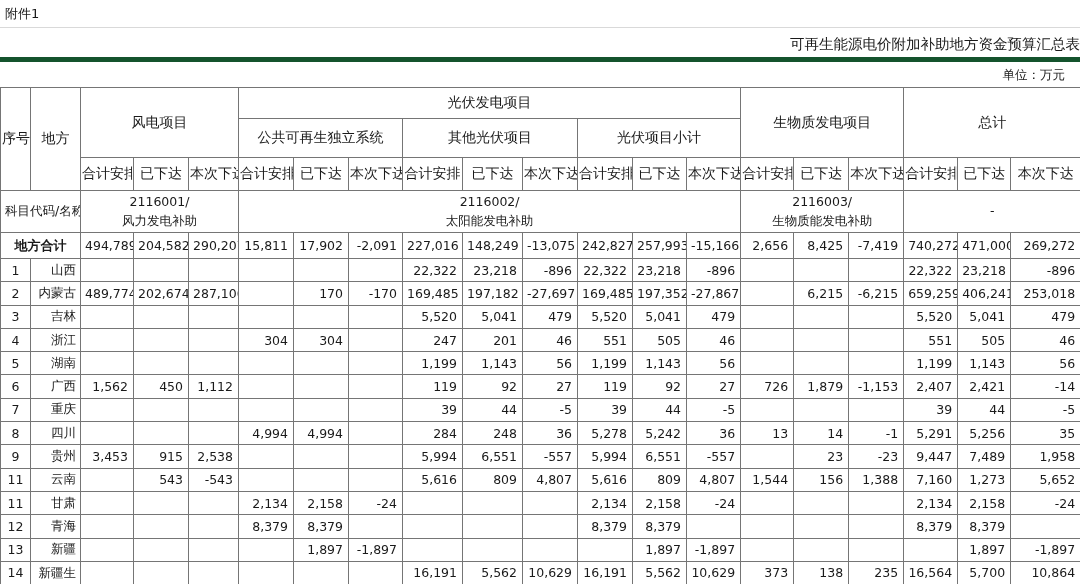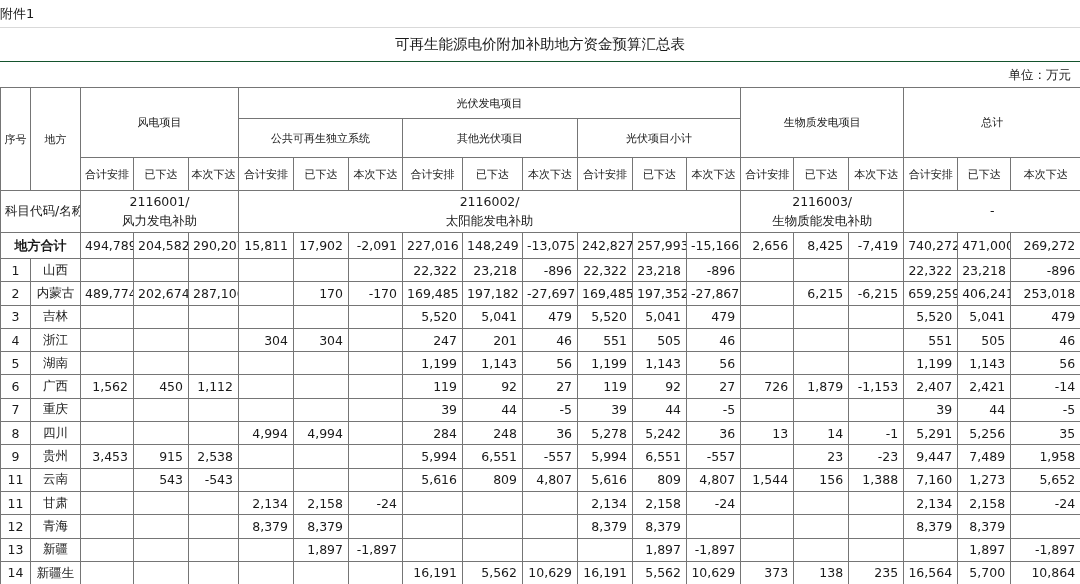--- a/index.html
+++ b/index.html
@@ -5,61 +5,61 @@
   * { box-sizing: border-box; }
   html, body { margin: 0; padding: 0; }
   body {
     width: 1080px; height: 584px; overflow: hidden;
     background: #ffffff; color: #1a1a1a;
     font-family: "DejaVu Sans", "Liberation Sans", sans-serif;
   }
   .page { width: 1080px; height: 584px; position: relative; background: #fff; }
 
   .attachment-row {
-    height: 28px; line-height: 27px; 
+    height: 28px; line-height: 27px; padding-left: 5px;
     font-size: 13px; border-bottom: 1px solid #d9d9d9;
   }
   .title-row {
-    height: 34px; line-height: 33px; text-align: center;
-    font-size: 14.5px; border-bottom: 1px solid #14532d;
+    height: 34px; line-height: 33px; text-align: right;
+    font-size: 14.5px; border-bottom: 5px solid #14532d;
   }
   .unit-row {
     height: 25px; line-height: 25px; text-align: right;
-    padding-right: 9px; font-size: 12.5px;
+    padding-right: 15px; font-size: 12.5px;
   }
 
   .table-wrap { height: 497px; overflow: hidden; }
 
   table {
     border-collapse: collapse; table-layout: fixed; width: 1080px;
   }
   th, td {
     border: 1px solid #757575; padding: 0 4px;
     overflow: hidden; white-space: nowrap;
     font-weight: normal; vertical-align: middle;
   }
-  thead th { text-align: center; font-size: 11px; padding: 0 1px; }
+  thead th { text-align: center; font-size: 14px; padding: 0 1px; }
   thead tr.h1 { height: 31px; }
   thead tr.h2 { height: 39px; }
   thead tr.h3 { height: 33px; padding-left: 8px; }
 
   tr.code-row { height: 42px; }
   tr.code-row td { text-align: center; font-size: 12.5px; white-space: pre-line; line-height: 1.5; }
   tr.code-row td.code-label { white-space: nowrap; text-align: right; }
 
   tr.total-row { height: 26px; }
   tr.total-row .total-label { font-weight: bold; text-align: center; font-size: 13px; }
 
   tr.data-row { height: 23.3px; }
   tr.last-row { height: 36px; }
   tr.last-row td { vertical-align: top; line-height: 21px; }
 
   td.num { text-align: right; font-size: 12.5px; padding-right: 5px; }
   td.no { text-align: center; font-size: 12.5px; }
-  td.region { text-align: center; font-size: 12.5px; padding-left: 4px; }
+  td.region { text-align: right; font-size: 12.5px; padding-left: 4px; }
 </style>
 </head>
 <body>
 
 <div class="page">
   <div class="attachment-row">附件1</div>
   <div class="title-row">可再生能源电价附加补助地方资金预算汇总表</div>
   <div class="unit-row">单位：万元</div>
 
   <div class="table-wrap">

